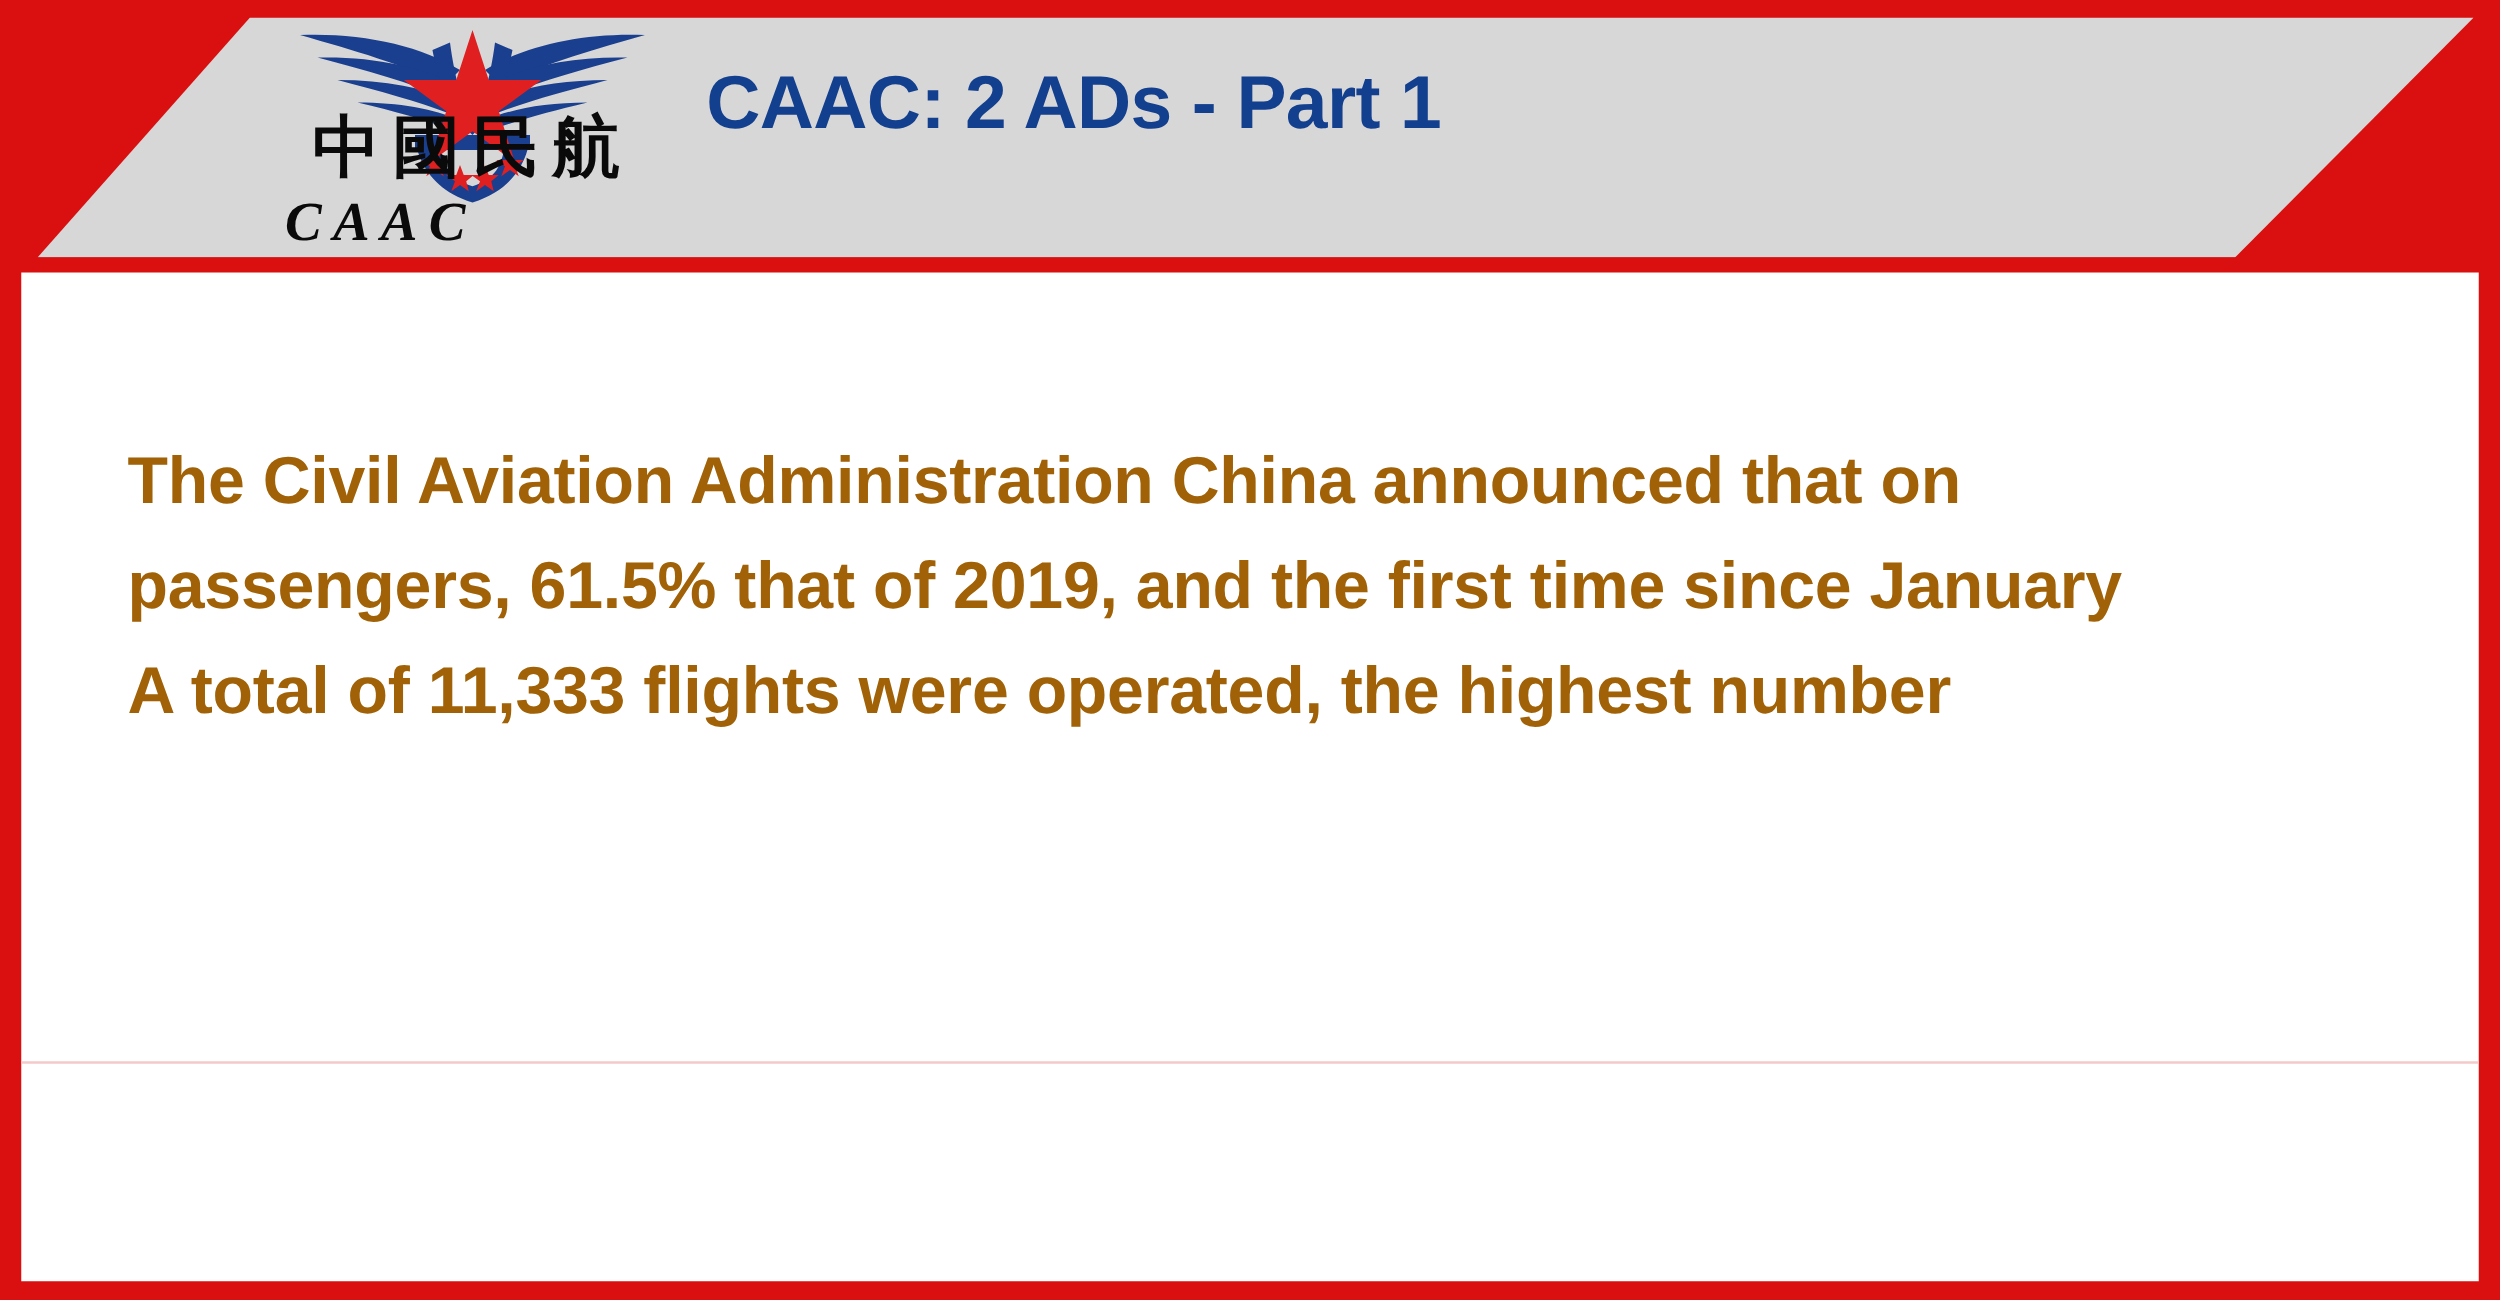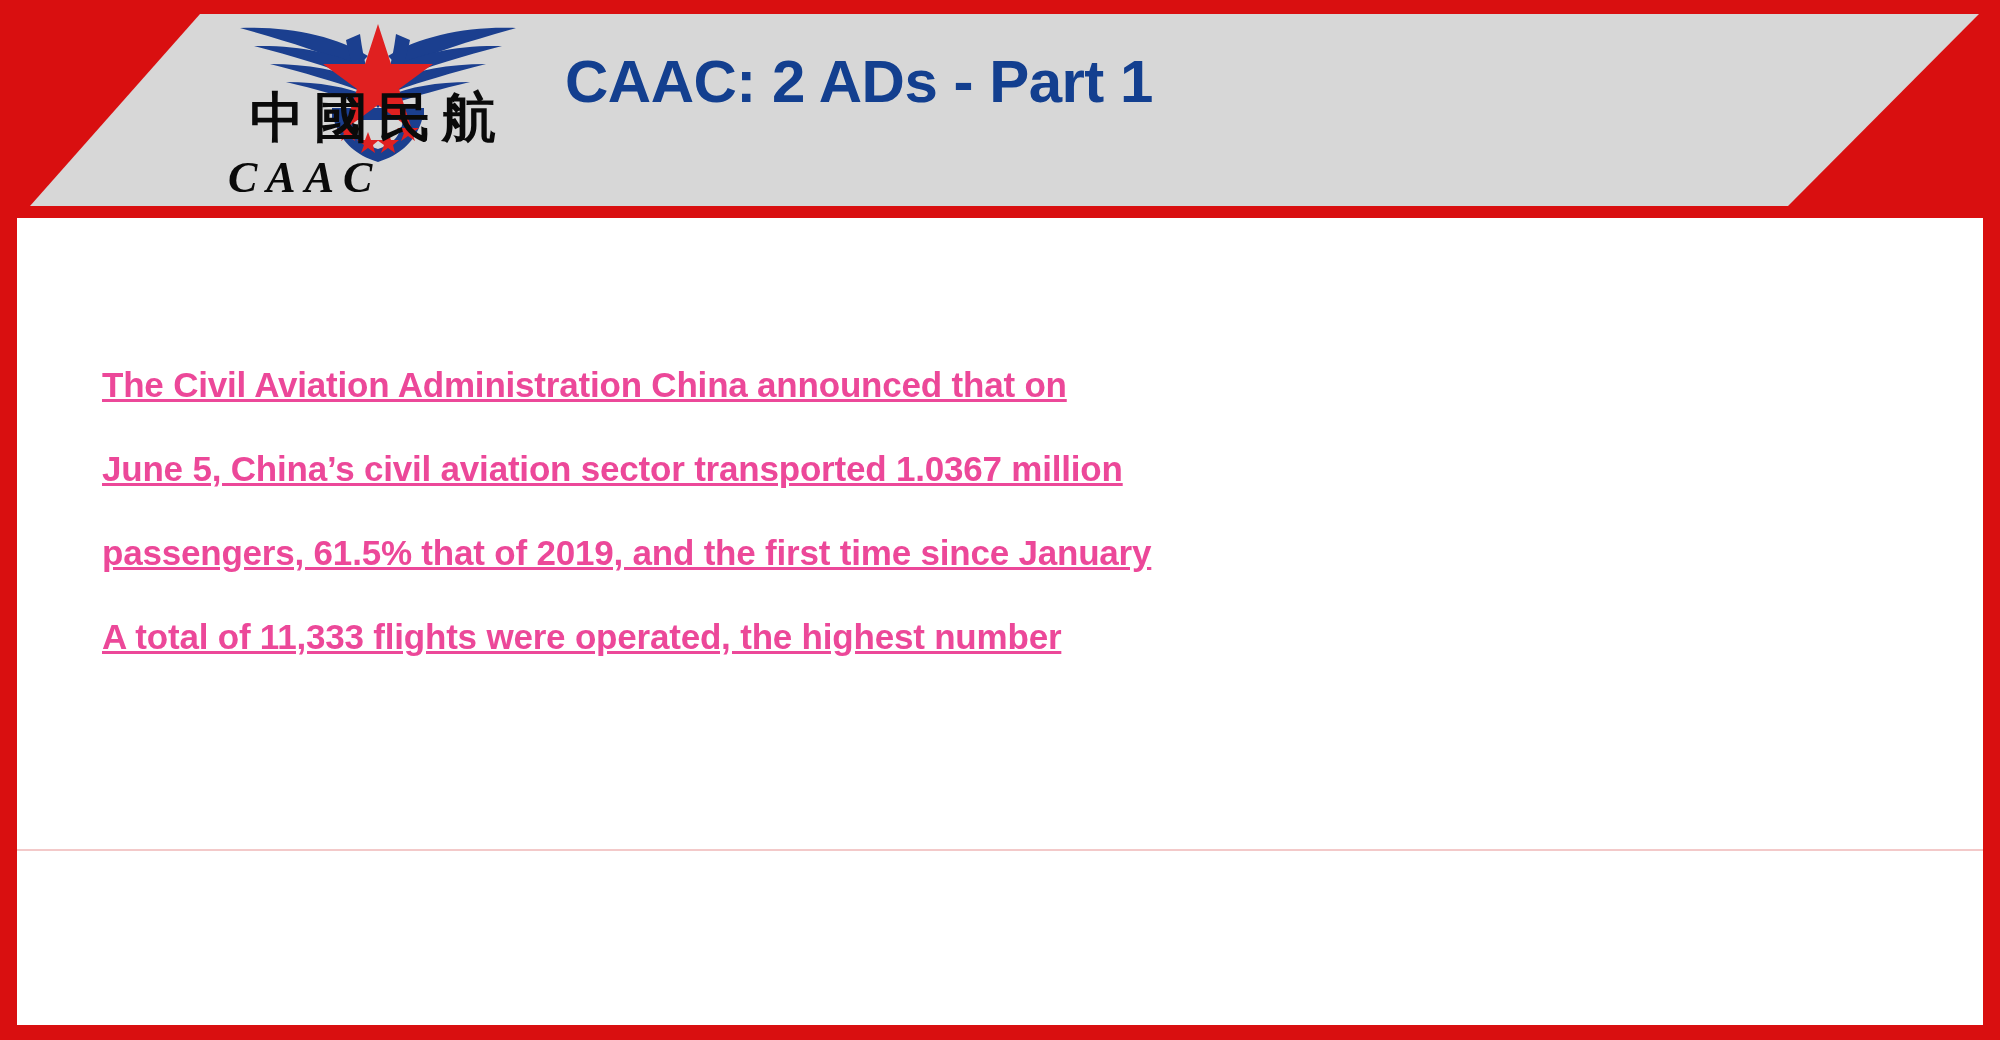--- a/index.html
+++ b/index.html
@@ -86,27 +86,26 @@
     line-height: 1;
     white-space: nowrap;
   }
   .body-block {
     position: absolute;
     left: 85px;
     top: 125px;
     width: 1840px;
   }
   .body-line {
-    font-size: 35px;
+    font-size: 53px;
     font-weight: 700;
-    color: #ec4899;
+    color: #a16207;
     line-height: 84px;
     white-space: nowrap;
     letter-spacing: -0.2px;
-    text-decoration: underline;
   }
   .divider {
     position: absolute;
     left: 0;
     top: 631px;
     width: 1966px;
     height: 2px;
     background: #f3c9c9;
   }
 </style>
@@ -148,20 +147,19 @@
     </svg>
     <div class="logo-hanzi">中國民航</div>
     <div class="logo-caac">CAAC</div>
   </div>
 
   <div class="banner-title">CAAC: 2 ADs - Part 1</div>
 
   <div class="content-panel">
     <div class="body-block">
       <div class="body-line">The Civil Aviation Administration China announced that on</div>
-      <div class="body-line">June 5, China’s civil aviation sector transported 1.0367 million</div>
       <div class="body-line">passengers, 61.5% that of 2019, and the first time since January</div>
       <div class="body-line">A total of 11,333 flights were operated, the highest number</div>
     </div>
     <div class="divider"></div>
   </div>
 
 </div>
 
 </body></html>

